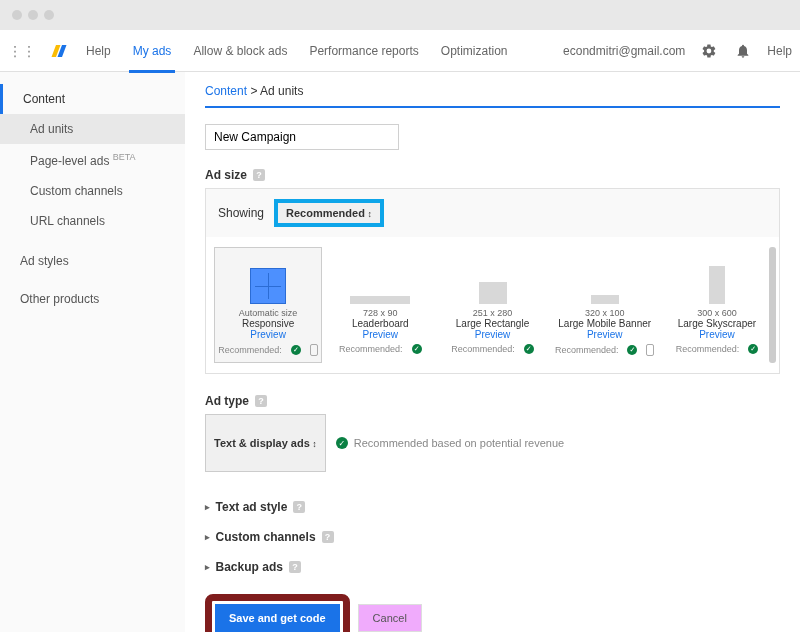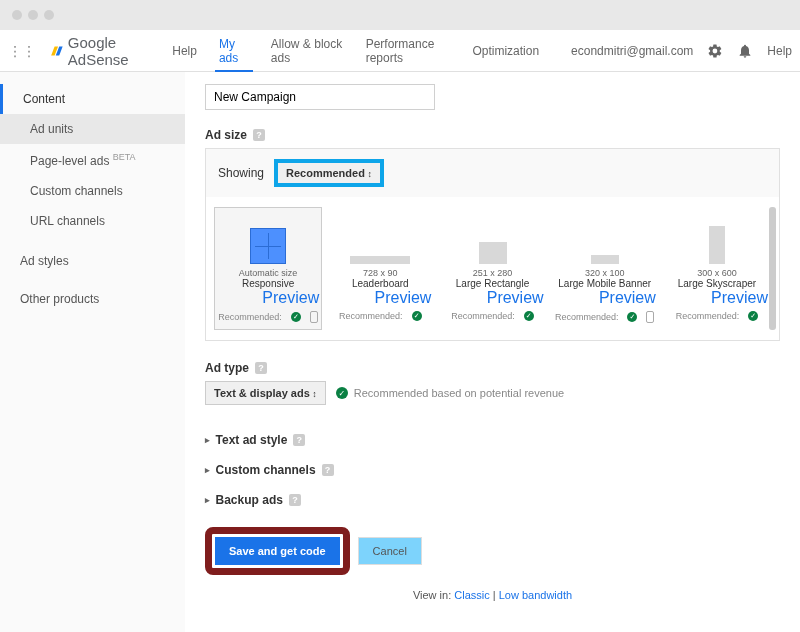--- a/index.html
+++ b/index.html
@@ -23,73 +23,72 @@
 .sidebar-item { padding: 8px 20px 8px 30px; font-size: 12px; color: #555; cursor: pointer; }
 .sidebar-item.selected { background: #e8e8e8; font-weight: 500; }
 .sidebar-item .beta { font-size: 9px; color: #999; vertical-align: super; }
 .sidebar-sep { margin: 10px 0 2px; }
 .sidebar-lower { padding: 8px 20px; font-size: 12px; color: #555; cursor: pointer; margin-top: 8px; }
 .main { flex: 1; background: #fff; padding: 12px 20px; overflow-y: auto; position: relative; }
 .breadcrumb { font-size: 12px; color: #1a73e8; padding-bottom: 8px; border-bottom: 2px solid #1a73e8; margin-bottom: 16px; }
 .breadcrumb .sep, .breadcrumb .leaf { color: #333; }
 .field-label { font-size: 12px; font-weight: bold; color: #333; margin-bottom: 6px; display: flex; align-items: center; gap: 6px; }
 .help-icon { display: inline-block; width: 12px; height: 12px; background: #ccc; color: #fff; font-size: 9px; text-align: center; line-height: 12px; border-radius: 2px; }
-.text-input { width: 230px; padding: 5px 8px; border: 1px solid #d0d0d0; font-size: 12px; margin-bottom: 18px; }
+.text-input { width: 194px; padding: 5px 8px; border: 1px solid #d0d0d0; font-size: 12px; margin-bottom: 18px; }
 .adsize-panel { border: 1px solid #e0e0e0; background: #f9f9f9; padding: 0; margin-bottom: 20px; }
 .adsize-header { padding: 10px 12px; display: flex; align-items: center; gap: 10px; font-size: 12px; }
 .adsize-dropdown { padding: 4px 8px; border: 4px solid #0ea5e9; background: #f0f0f0; font-size: 11px; cursor: pointer; font-weight: bold; }
 .adsize-dropdown::after { content: ' \2195'; font-size: 9px; }
 .adsize-list { display: flex; gap: 4px; padding: 10px 8px; background: #fff; position: relative; }
 .adsize-scroll { position: absolute; right: 3px; top: 10px; bottom: 10px; width: 7px; background: #ccc; border-radius: 3px; }
 .adsize-card { flex: 1; text-align: center; font-size: 10px; padding: 6px 2px; border: 1px solid transparent; cursor: pointer; }
 .adsize-card.selected { border: 1px solid #ccc; background: #f5f5f5; }
 .ad-preview-box { height: 50px; display: flex; align-items: flex-end; justify-content: center; margin-bottom: 4px; }
 .ad-auto { width: 36px; height: 36px; background: #4d90fe; border: 1px solid #2b6cd4; position: relative; display: flex; align-items: center; justify-content: center; }
 .ad-auto::before, .ad-auto::after { content: ''; position: absolute; background: #2b6cd4; }
 .ad-auto::before { width: 26px; height: 1px; }
 .ad-auto::after { width: 1px; height: 26px; }
 .ad-gray { background: #d8d8d8; display: inline-block; }
 .ad-dim { color: #666; font-size: 9px; }
 .ad-name { color: #333; font-size: 10px; }
-.ad-prev-link { color: #1a73e8; font-size: 16px; cursor: pointer; text-align: right; }
+.ad-prev-link { color: #1a73e8; font-size: 10px; cursor: pointer; }
 .ad-reco { display: flex; align-items: center; justify-content: center; gap: 9px; margin-top: 4px; font-size: 9px; color: #888; }
 .ad-reco .check { width: 10px; height: 10px; border-radius: 50%; background: #0a8043; color: #fff; font-size: 7px; display: flex; align-items: center; justify-content: center; }
 .ad-reco .device { width: 8px; height: 12px; border: 1px solid #aaa; border-radius: 2px; }
 .adtype-row { display: flex; align-items: center; gap: 10px; margin-bottom: 20px; }
-.adtype-dropdown { padding: 5px 8px; border: 1px solid #ccc; background: #f0f0f0; font-size: 11px; cursor: pointer; font-weight: bold; }
+.adtype-dropdown { padding: 22px 8px; border: 1px solid #ccc; background: #f0f0f0; font-size: 11px; cursor: pointer; font-weight: bold; }
 .adtype-dropdown::after { content: ' \2195'; font-size: 9px; }
 .adtype-reco { display: flex; align-items: center; gap: 6px; font-size: 11px; color: #888; }
 .adtype-reco .check { width: 12px; height: 12px; border-radius: 50%; background: #0a8043; color: #fff; font-size: 8px; display: flex; align-items: center; justify-content: center; }
 .expand-row { font-size: 12px; font-weight: bold; color: #333; padding: 8px 0; cursor: pointer; display: flex; align-items: center; gap: 6px; }
 .expand-row::before { content: '\25B8'; font-size: 9px; color: #666; }
 .button-row { display: flex; align-items: center; gap: 8px; margin-top: 12px; }
 .primary-btn { background: #1a73e8; color: #fff; border: none; padding: 8px 14px; font-size: 11px; font-weight: bold; cursor: pointer; }
 .primary-btn-highlight { display: inline-block; border: 7px solid #7f1d1d; border-radius: 8px; padding: 3px; }
-.cancel-btn { background: #7dd3fc; border: 1px solid #ddd; padding: 7px 14px; font-size: 11px; cursor: pointer; color: #555; }
+.cancel-btn { background: #f0abfc; border: 1px solid #ddd; padding: 7px 14px; font-size: 11px; cursor: pointer; color: #555; }
 .footer { text-align: center; font-size: 11px; color: #555; margin-top: 14px; }
 .footer a { color: #1a73e8; text-decoration: none; }
 </style>
 </head>
 <body>
 
 <div class="window">
   <div class="titlebar">
     <div class="dot"></div>
     <div class="dot"></div>
     <div class="dot"></div>
   </div>
 
   <div class="topbar">
     <span class="menu-icon">⋮⋮</span>
     <span class="logo">
       <svg viewBox="0 0 24 24">
           <polygon points="2,20 8,4 14,4 8,20" fill="#fbbc04"></polygon>
           <polygon points="10,20 16,4 22,4 16,20" fill="#1a73e8"></polygon>
         </svg>
-      <span class="g">Google AdSense</span>
     </span>
     <span class="nav-item">Help</span>
     <span class="nav-item active">My ads</span>
     <span class="nav-item">Allow &amp; block ads</span>
     <span class="nav-item">Performance reports</span>
     <span class="nav-item">Optimization</span>
     <span class="spacer"></span>
     <span>econdmitri@gmail.com</span>
     <span class="icon-btn">
       <svg width="16" height="16" viewBox="0 0 24 24" fill="#666">
@@ -113,20 +112,25 @@
         <span class="beta">BETA</span>
       </div>
       <div class="sidebar-item">Custom channels</div>
       <div class="sidebar-item">URL channels</div>
       <div class="sidebar-sep"></div>
       <div class="sidebar-lower">Ad styles</div>
       <div class="sidebar-lower">Other products</div>
     </div>
 
     <div class="main">
+      <div class="breadcrumb">
+        <span>Content</span>
+        <span class="sep">&gt;</span>
+        <span class="leaf">Ad units</span>
+      </div>
 
       <input class="text-input" value="New Campaign" style="">
 
       <div class="field-label">
         <span>Ad size</span>
         <span class="help-icon">?</span>
       </div>
       <div class="adsize-panel">
         <div class="adsize-header">
           <span>Showing</span>

